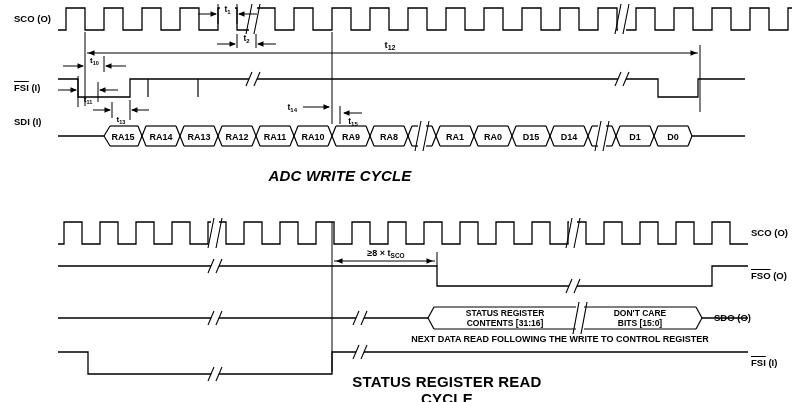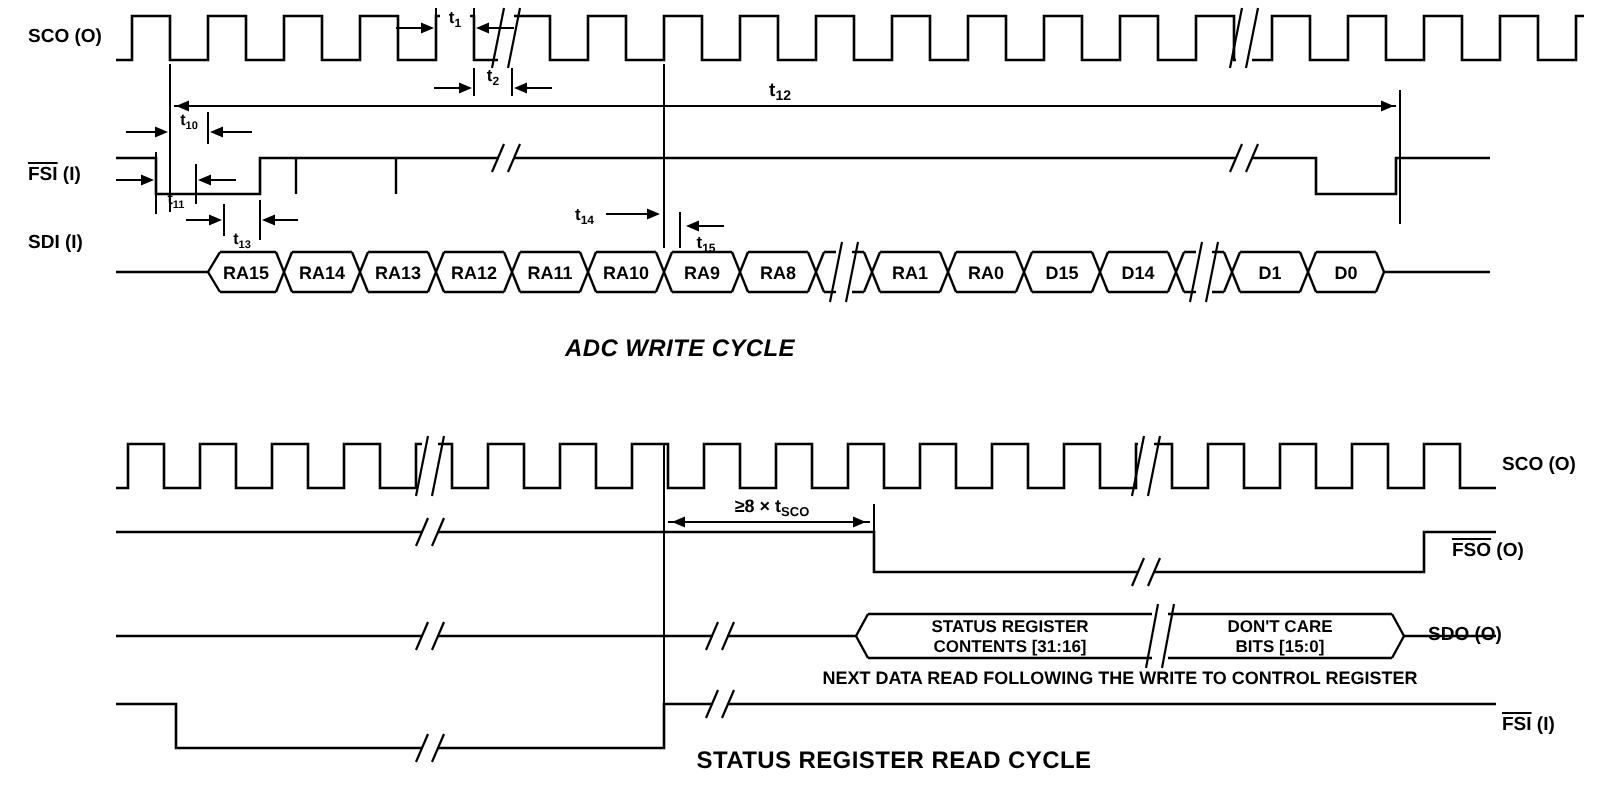--- a/index.html
+++ b/index.html
@@ -2,21 +2,21 @@
 <html><head>
 <meta charset="utf-8">
 <style>
   * { margin:0; padding:0; box-sizing:border-box; }
   html,body { background:#fff; }
   body { font-family:"Liberation Sans", sans-serif; color:#000; }
   .stage { position:relative; width:799px; height:402px; background:#fff; overflow:hidden; }
   .stage svg { position:absolute; left:0; top:0; }
   .siglabel { position:absolute; font-size:9.5px; font-weight:bold; white-space:nowrap; }
   .ol { text-decoration: overline; margin-top: 12px; }
-  .caption { position:absolute; font-size:12px; font-weight:bold; text-align:center; letter-spacing:.2px; }
+  .caption { position:absolute; font-size:15px; font-weight:bold; text-align:center; letter-spacing:.2px; }
   .caption.italic { font-style:italic; }
 </style>
 </head>
 <body>
 
 <div class="stage">
   <svg id="wave" width="799" height="402" viewBox="0 0 799 402">
       <g>
         <path d="M 58 30 L 66 30 L 66 8 L 85 8 L 85 30 L 104 30 L 104 8 L 123 8 L 123 30 L 142 30 L 142 8 L 161 8 L 161 30 L 180 30 L 180 8 L 199 8 L 199 30 L 218 30 L 218 8 L 237 8 L 237 30 L 256 30 L 256 8 L 275 8 L 275 30 L 294 30 L 294 8 L 313 8 L 313 30 L 332 30 L 332 8 L 351 8 L 351 30 L 370 30 L 370 8 L 389 8 L 389 30 L 408 30 L 408 8 L 427 8 L 427 30 L 446 30 L 446 8 L 465 8 L 465 30 L 484 30 L 484 8 L 503 8 L 503 30 L 522 30 L 522 8 L 541 8 L 541 30 L 560 30 L 560 8 L 579 8 L 579 30 L 598 30 L 598 8 L 617 8 L 617 30 L 636 30 L 636 8 L 655 8 L 655 30 L 674 30 L 674 8 L 693 8 L 693 30 L 712 30 L 712 8 L 731 8 L 731 30 L 750 30 L 750 8 L 769 8 L 769 30 L 788 30 L 788 8 L 792 8" fill="none" stroke="#000" stroke-width="1.3"></path>
         <rect x="249" y="5" width="8" height="28" fill="#fff"></rect>
@@ -243,18 +243,18 @@
       </g>
     </svg>
 
   <div class="siglabel" style="left:14px;top:13px"><span>SCO</span><span> (O)</span></div>
   <div class="siglabel" style="left:14px;top:82px"><span class="ol">FSI</span><span> (I)</span></div>
   <div class="siglabel" style="left:14px;top:116px"><span>SDI</span><span> (I)</span></div>
 
   <div class="caption italic" style="left:230px;top:167px;width:220px">ADC WRITE CYCLE</div>
 
   <div class="siglabel" style="left:751px;top:227px"><span>SCO</span><span> (O)</span></div>
-  <div class="siglabel" style="left:726px;top:270px"><span class="ol">FSO</span><span> (O)</span></div>
+  <div class="siglabel" style="left:751px;top:270px"><span class="ol">FSO</span><span> (O)</span></div>
   <div class="siglabel" style="left:714px;top:312px"><span>SDO</span><span> (O)</span></div>
   <div class="siglabel" style="left:751px;top:357px"><span class="ol">FSI</span><span> (I)</span></div>
 
   <div class="caption" style="left:327px;top:373px;width:240px">STATUS REGISTER READ CYCLE</div>
 </div>
 
 </body></html>

